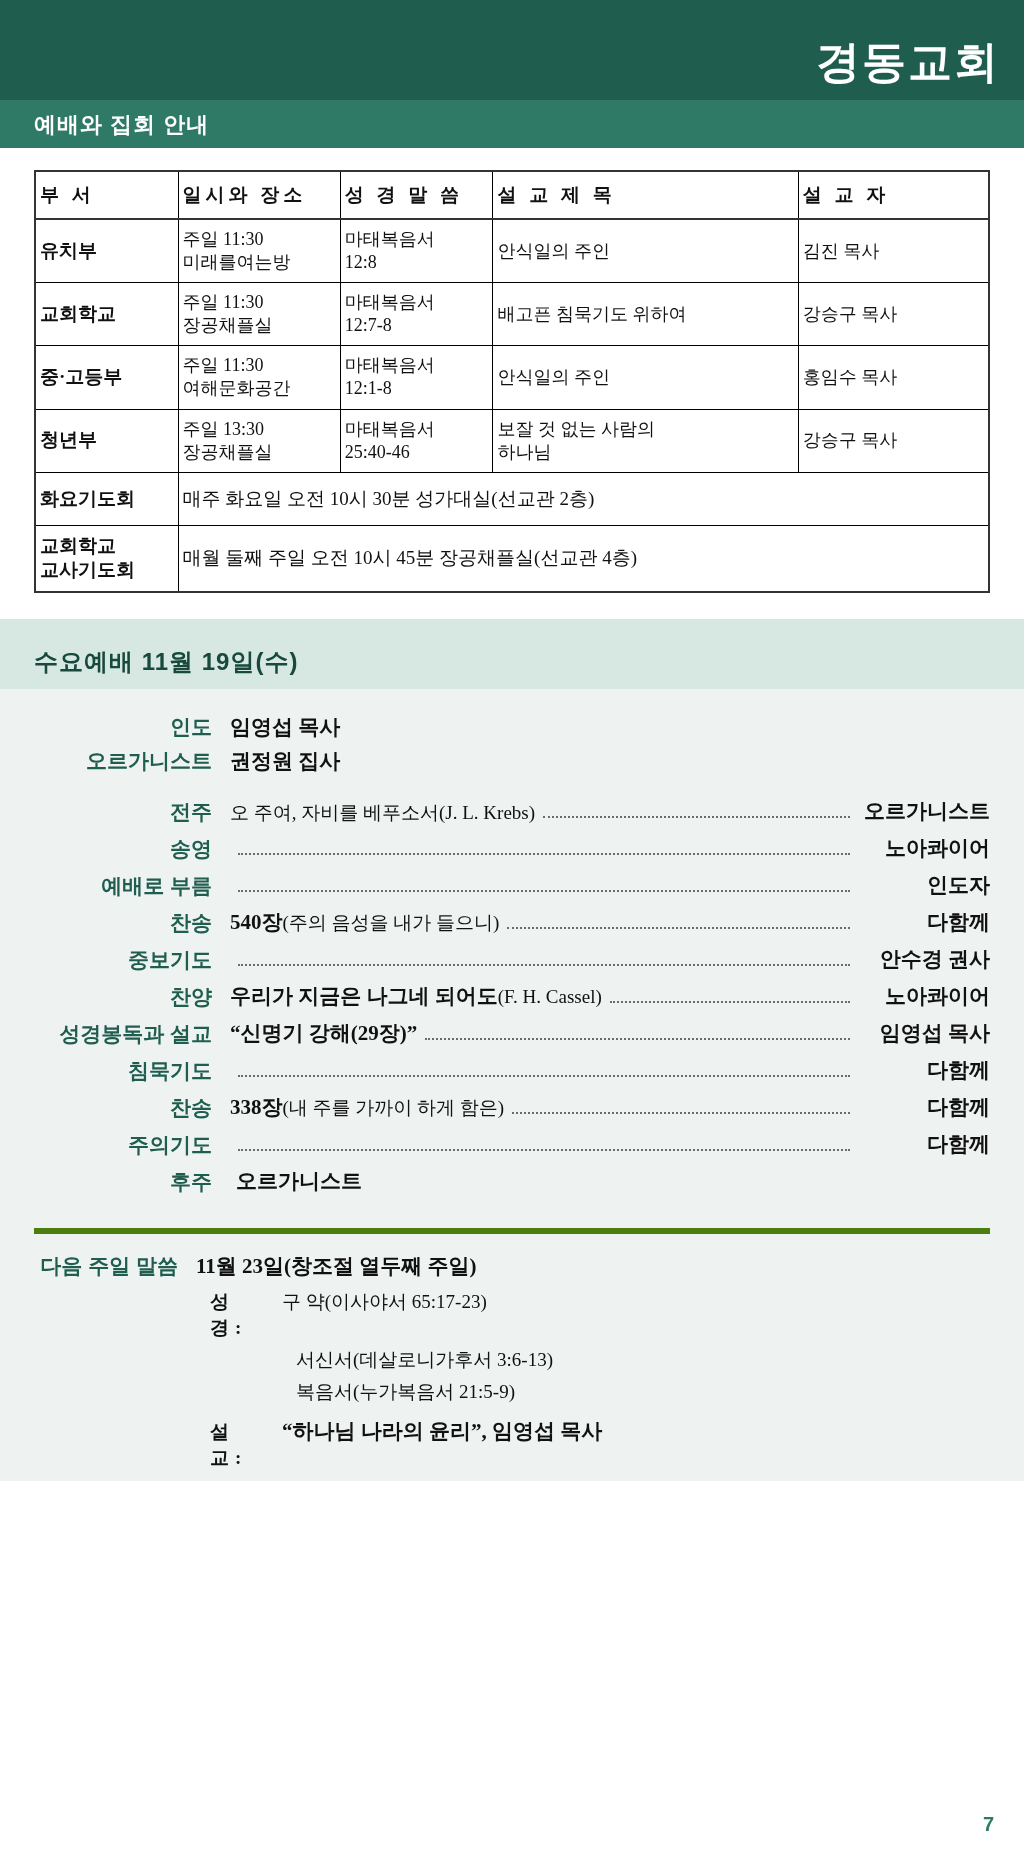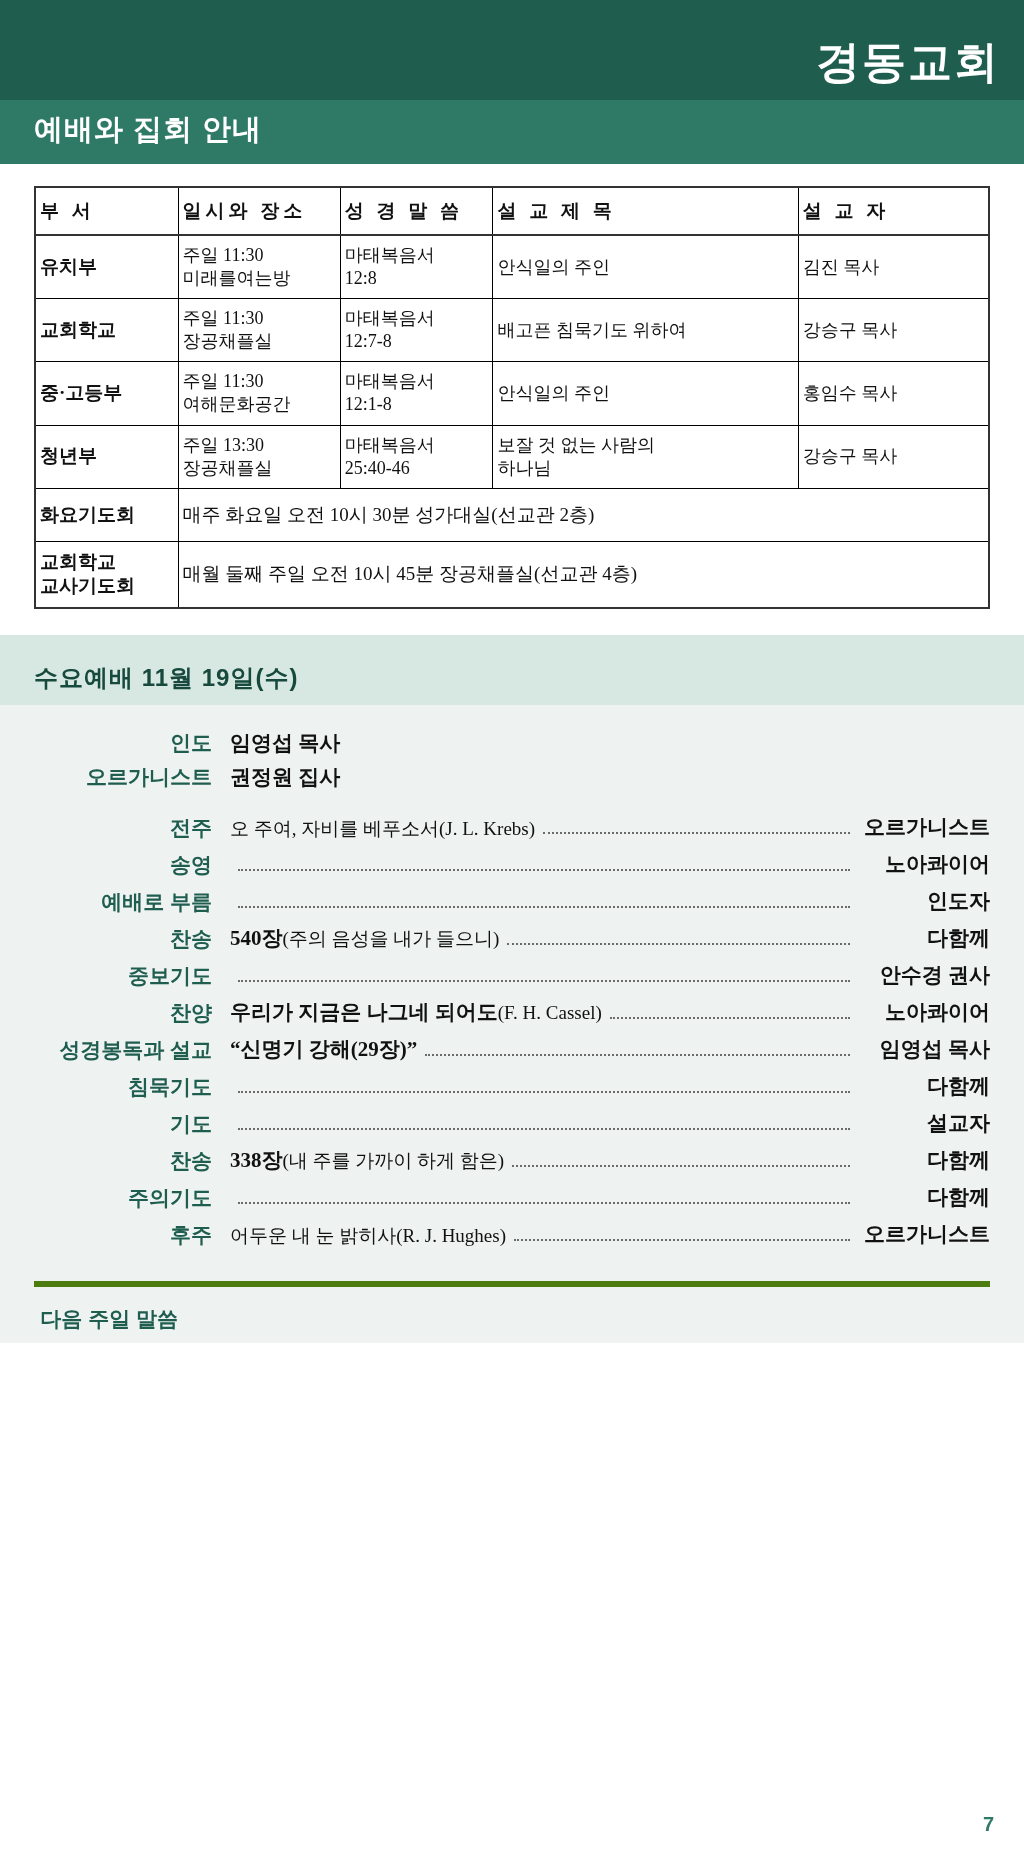--- a/index.html
+++ b/index.html
@@ -28,23 +28,23 @@
     font-size: 44px;
     font-weight: bold;
     letter-spacing: 2px;
     font-family: "Liberation Serif", serif;
   }
 
   
   .section-bar {
     background: #2f7a66;
     color: #ffffff;
-    font-size: 29px;
-    font-weight: bold;
-    padding: 10px 0 14px 34px;
+    font-size: 22px;
+    font-weight: bold;
+    padding: 10px 0 8px 34px;
     letter-spacing: 1px;
     font-family: "Liberation Sans", sans-serif;
   }
   .section-bar.light {
     background: #d7e8e2;
     color: #17493d;
     padding: 27px 0 11px 34px;
     font-size: 24px;
   }
 
@@ -389,58 +389,65 @@
 
       <div class="order-row">
         <div class="o-label">침묵기도</div>
         <div class="o-mid">
           <div class="o-text"></div>
           <div class="dots"></div>
         </div>
         <div class="o-right">다함께</div>
       </div>
 
-      <div class="order-row">
-        <div class="o-label">기도</div>
+
+      <div class="order-row">
+        <div class="o-label">찬송</div>
+        <div class="o-mid">
+          <div class="o-text"><span class="big">338장</span><span>(내 주를 가까이 하게 함은)</span></div>
+          <div class="dots"></div>
+        </div>
+        <div class="o-right">다함께</div>
+      </div>
+
+      <div class="order-row">
+        <div class="o-label">주의기도</div>
         <div class="o-mid">
           <div class="o-text"></div>
           <div class="dots"></div>
         </div>
-        <div class="o-right">설교자</div>
-      </div>
-
-      <div class="order-row">
-        <div class="o-label">찬송</div>
-        <div class="o-mid">
-          <div class="o-text"><span class="big">338장</span><span>(내 주를 가까이 하게 함은)</span></div>
-          <div class="dots"></div>
-        </div>
         <div class="o-right">다함께</div>
       </div>
 
       <div class="order-row">
-        <div class="o-label">주의기도</div>
-        <div class="o-mid">
-          <div class="o-text"></div>
-          <div class="dots"></div>
-        </div>
-        <div class="o-right">다함께</div>
-      </div>
-
-      <div class="order-row">
         <div class="o-label">후주</div>
-        <div class="o-mid">
-          <div class="o-text">어두운 내 눈 밝히사(R. J. Hughes)</div>
-          <div class="dots"></div>
-        </div>
         <div class="o-right">오르가니스트</div>
       </div>
 
     </div>
   </div>
 
   <div class="next-wrap">
     <div class="next-label">다음 주일 말씀</div>
+    <div class="next-body">
+      <div class="next-title">11월 23일(창조절 열두째 주일)</div>
+
+      <div class="scripture-row">
+        <div class="sc-key">성    경:</div>
+        <div class="sc-val">구   약(이사야서 65:17-23)</div>
+      </div>
+      <div class="scripture-row indent">
+        <div class="sc-val">서신서(데살로니가후서 3:6-13)</div>
+      </div>
+      <div class="scripture-row indent">
+        <div class="sc-val">복음서(누가복음서 21:5-9)</div>
+      </div>
+
+      <div class="sermon-row">
+        <div class="sc-key">설    교:</div>
+        <div class="sermon-val">“하나님 나라의 윤리”, 임영섭 목사</div>
+      </div>
+    </div>
   </div>
 </div>
 
 <div class="page-num">7</div>
 <div class="bottom-rule"></div>
 
 </body></html>

